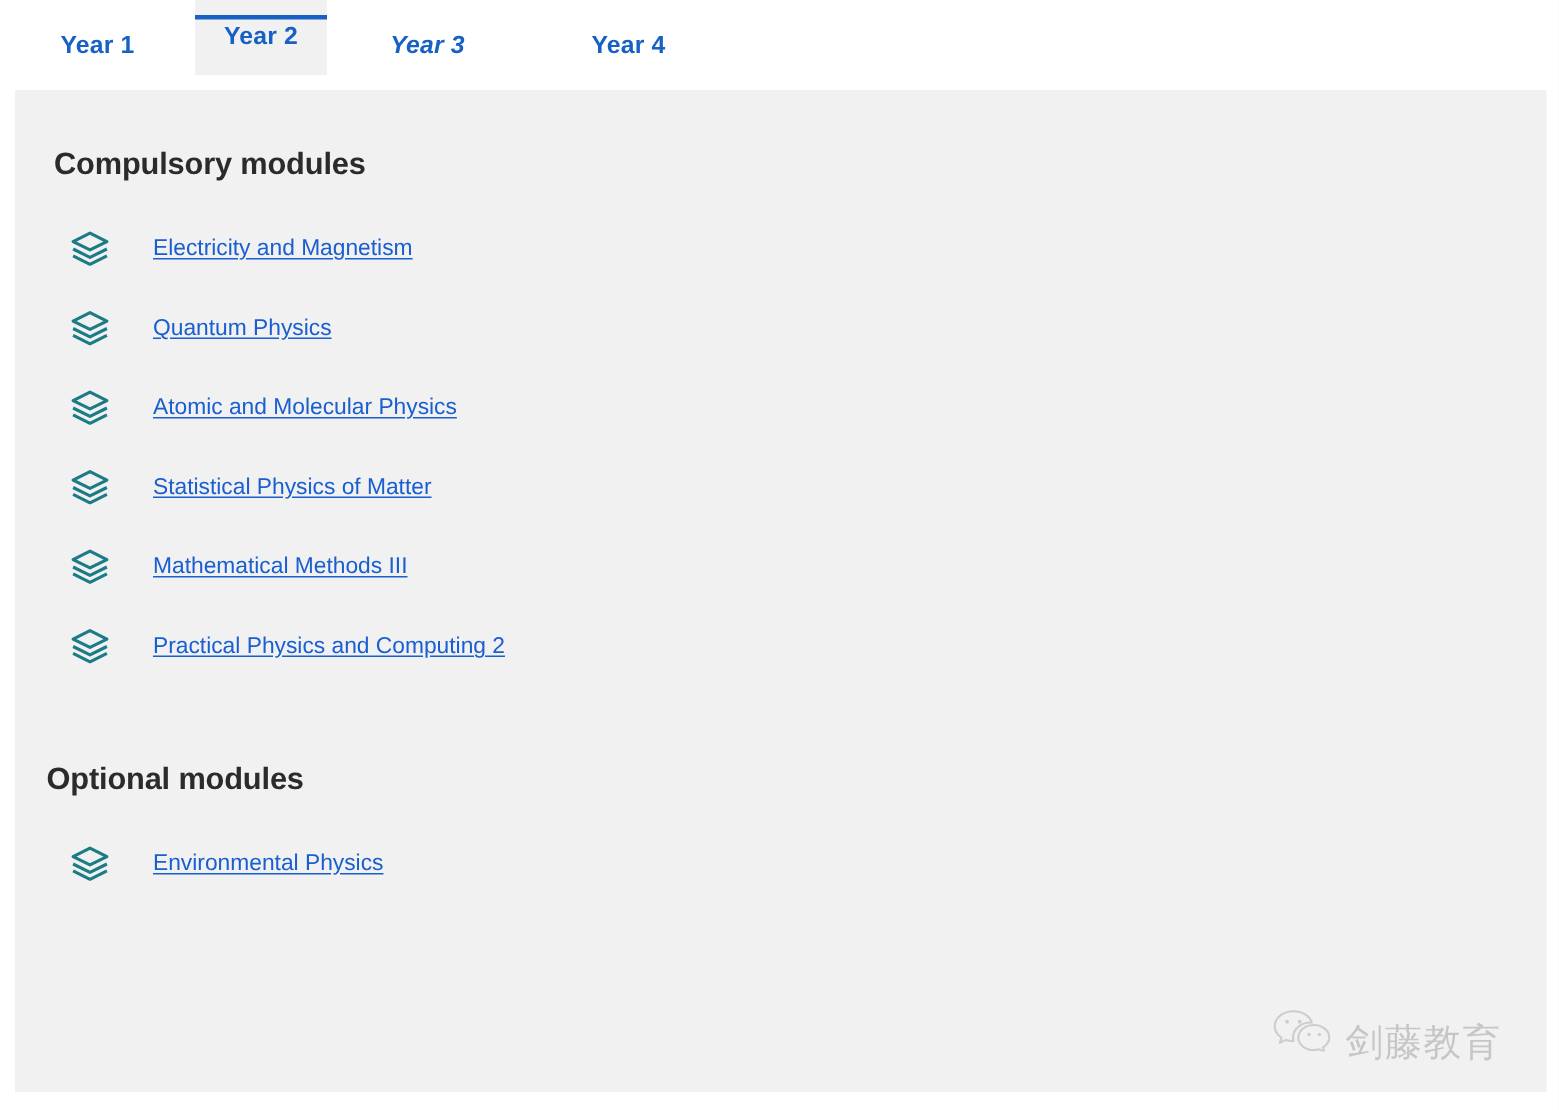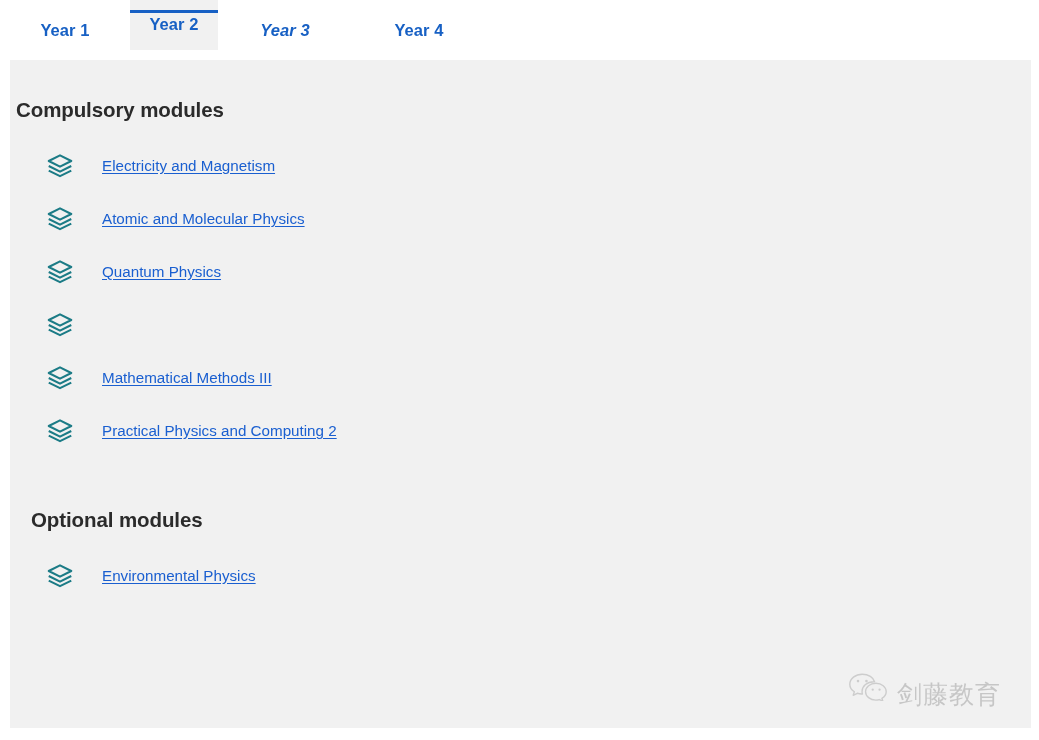--- a/index.html
+++ b/index.html
@@ -73,21 +73,21 @@
     box-sizing: border-box;
   }
 
   .section-title {
     margin: 0;
     font-size: 20.5px;
     font-weight: bold;
     color: #2b2b2b;
     letter-spacing: -0.1px;
   }
-  .section-title.first { padding: 38px 0 0 6px; }
+  .section-title.first { padding: 38px 0 0 26px; }
   .section-title.second { padding: 35px 0 0 21px; }
 
   .module-list {
     list-style: none;
     margin: 16px;
     padding: 0;
   }
   .module-item {
     display: flex;
     align-items: center;
@@ -172,38 +172,39 @@
       </svg>
       <a class="module-link">Electricity and Magnetism</a>
     </li>
 
     <li class="module-item">
       <svg class="layers-icon" viewBox="0 0 24 24">
         <polygon points="12,2.2 22.4,7.4 12,12.6 1.6,7.4" fill="none" stroke="#1b7b86" stroke-width="1.9" stroke-linejoin="round"></polygon>
         <polyline points="1.6,12 12,17.2 22.4,12" fill="none" stroke="#1b7b86" stroke-width="1.9" stroke-linejoin="round"></polyline>
         <polyline points="1.6,16.2 12,21.4 22.4,16.2" fill="none" stroke="#1b7b86" stroke-width="1.9" stroke-linejoin="round"></polyline>
       </svg>
+      <a class="module-link">Quantum Physics</a>
+    </li>
+
+    <li class="module-item">
+      <svg class="layers-icon" viewBox="0 0 24 24">
+        <polygon points="12,2.2 22.4,7.4 12,12.6 1.6,7.4" fill="none" stroke="#1b7b86" stroke-width="1.9" stroke-linejoin="round"></polygon>
+        <polyline points="1.6,12 12,17.2 22.4,12" fill="none" stroke="#1b7b86" stroke-width="1.9" stroke-linejoin="round"></polyline>
+        <polyline points="1.6,16.2 12,21.4 22.4,16.2" fill="none" stroke="#1b7b86" stroke-width="1.9" stroke-linejoin="round"></polyline>
+      </svg>
       <a class="module-link">Atomic and Molecular Physics</a>
     </li>
 
     <li class="module-item">
       <svg class="layers-icon" viewBox="0 0 24 24">
         <polygon points="12,2.2 22.4,7.4 12,12.6 1.6,7.4" fill="none" stroke="#1b7b86" stroke-width="1.9" stroke-linejoin="round"></polygon>
         <polyline points="1.6,12 12,17.2 22.4,12" fill="none" stroke="#1b7b86" stroke-width="1.9" stroke-linejoin="round"></polyline>
         <polyline points="1.6,16.2 12,21.4 22.4,16.2" fill="none" stroke="#1b7b86" stroke-width="1.9" stroke-linejoin="round"></polyline>
       </svg>
-      <a class="module-link">Quantum Physics</a>
-    </li>
-
-    <li class="module-item">
-      <svg class="layers-icon" viewBox="0 0 24 24">
-        <polygon points="12,2.2 22.4,7.4 12,12.6 1.6,7.4" fill="none" stroke="#1b7b86" stroke-width="1.9" stroke-linejoin="round"></polygon>
-        <polyline points="1.6,12 12,17.2 22.4,12" fill="none" stroke="#1b7b86" stroke-width="1.9" stroke-linejoin="round"></polyline>
-        <polyline points="1.6,16.2 12,21.4 22.4,16.2" fill="none" stroke="#1b7b86" stroke-width="1.9" stroke-linejoin="round"></polyline>
-      </svg>
+      <a class="module-link">Statistical Physics of Matter</a>
     </li>
 
     <li class="module-item">
       <svg class="layers-icon" viewBox="0 0 24 24">
         <polygon points="12,2.2 22.4,7.4 12,12.6 1.6,7.4" fill="none" stroke="#1b7b86" stroke-width="1.9" stroke-linejoin="round"></polygon>
         <polyline points="1.6,12 12,17.2 22.4,12" fill="none" stroke="#1b7b86" stroke-width="1.9" stroke-linejoin="round"></polyline>
         <polyline points="1.6,16.2 12,21.4 22.4,16.2" fill="none" stroke="#1b7b86" stroke-width="1.9" stroke-linejoin="round"></polyline>
       </svg>
       <a class="module-link">Mathematical Methods III</a>
     </li>

